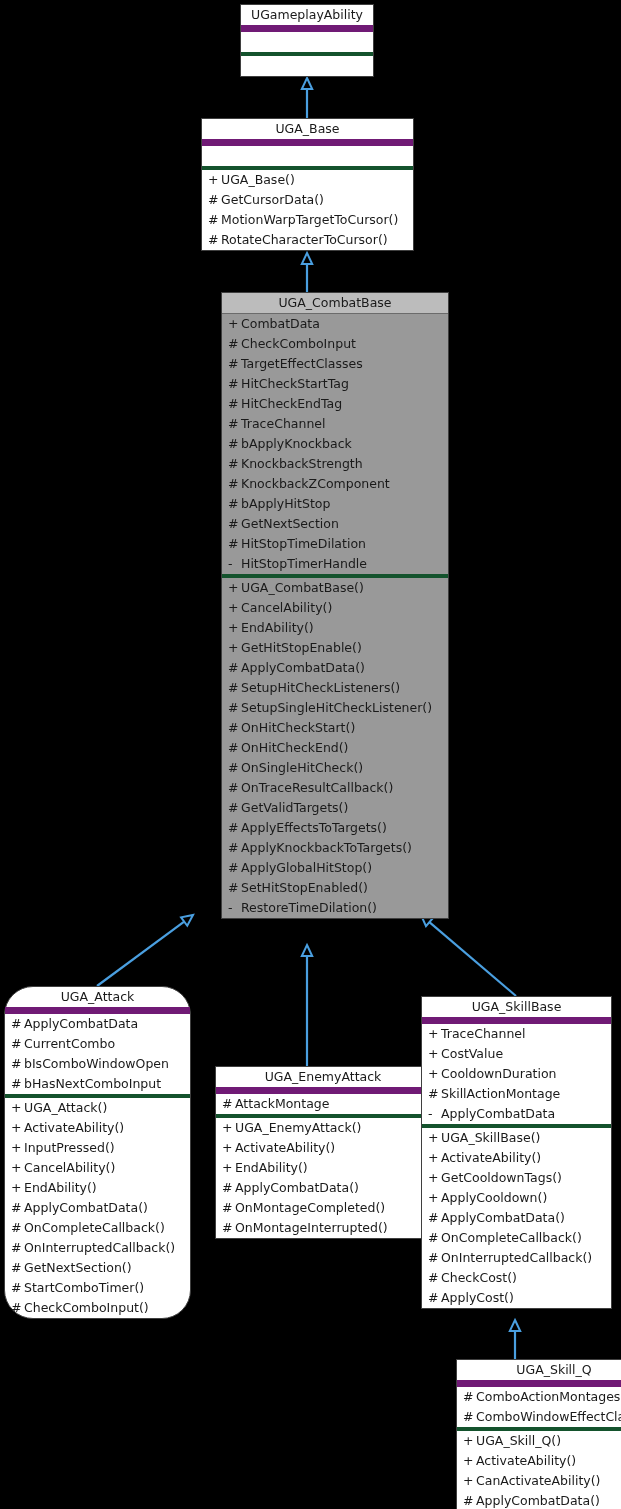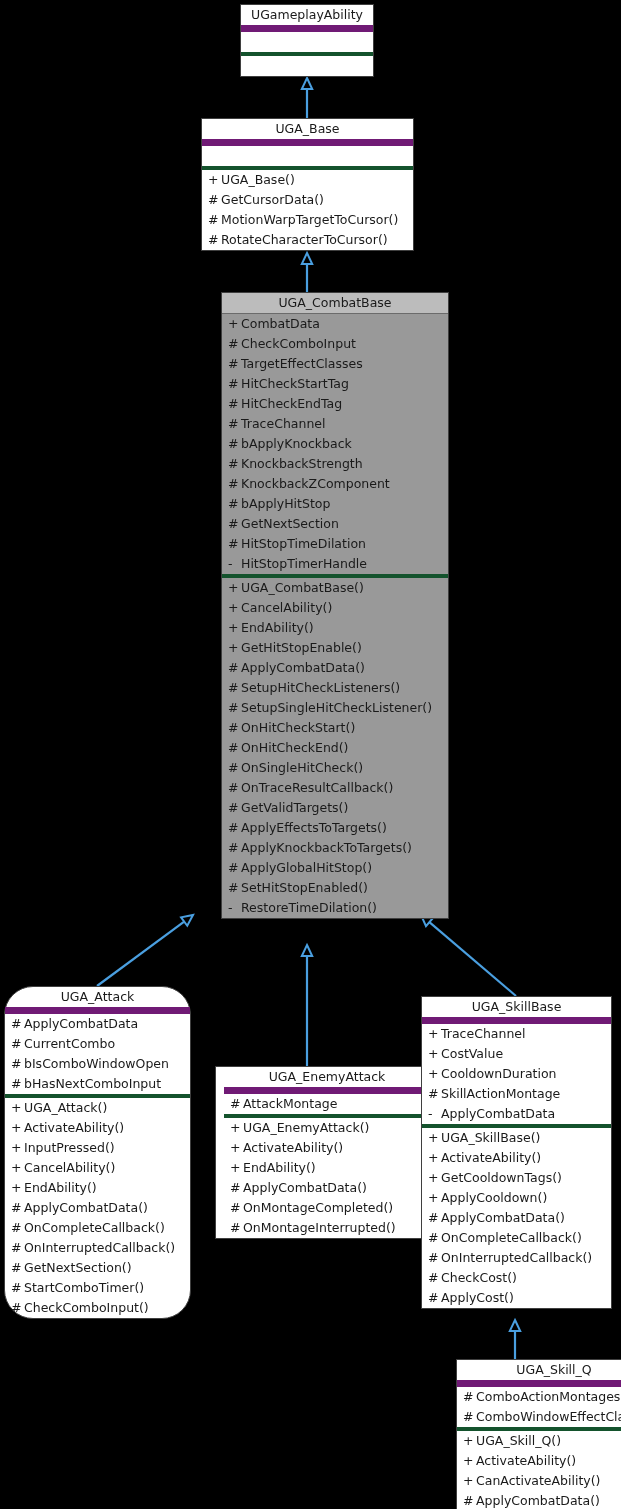--- a/index.html
+++ b/index.html
@@ -177,21 +177,21 @@
         <div class="member"><span class="vis">+</span><span class="mname">CancelAbility()</span></div>
         <div class="member"><span class="vis">+</span><span class="mname">EndAbility()</span></div>
         <div class="member"><span class="vis">#</span><span class="mname">ApplyCombatData()</span></div>
         <div class="member"><span class="vis">#</span><span class="mname">OnCompleteCallback()</span></div>
         <div class="member"><span class="vis">#</span><span class="mname">OnInterruptedCallback()</span></div>
         <div class="member"><span class="vis">#</span><span class="mname">GetNextSection()</span></div>
         <div class="member"><span class="vis">#</span><span class="mname">StartComboTimer()</span></div>
         <div class="member"><span class="vis">#</span><span class="mname">CheckComboInput()</span></div>
       </div>
     </div>
-    <div class="umlnode" style="left: 215px; top: 1066px; width: 216px; padding-left: 8px;">
+    <div class="umlnode" style="left: 215px; top: 1066px; width: 216px;">
       <div class="node-title">UGA_EnemyAttack</div>
       <div class="compartment">
         <div class="member"><span class="vis">#</span><span class="mname">AttackMontage</span></div>
       </div>
       <div class="compartment">
         <div class="member"><span class="vis">+</span><span class="mname">UGA_EnemyAttack()</span></div>
         <div class="member"><span class="vis">+</span><span class="mname">ActivateAbility()</span></div>
         <div class="member"><span class="vis">+</span><span class="mname">EndAbility()</span></div>
         <div class="member"><span class="vis">#</span><span class="mname">ApplyCombatData()</span></div>
         <div class="member"><span class="vis">#</span><span class="mname">OnMontageCompleted()</span></div>

